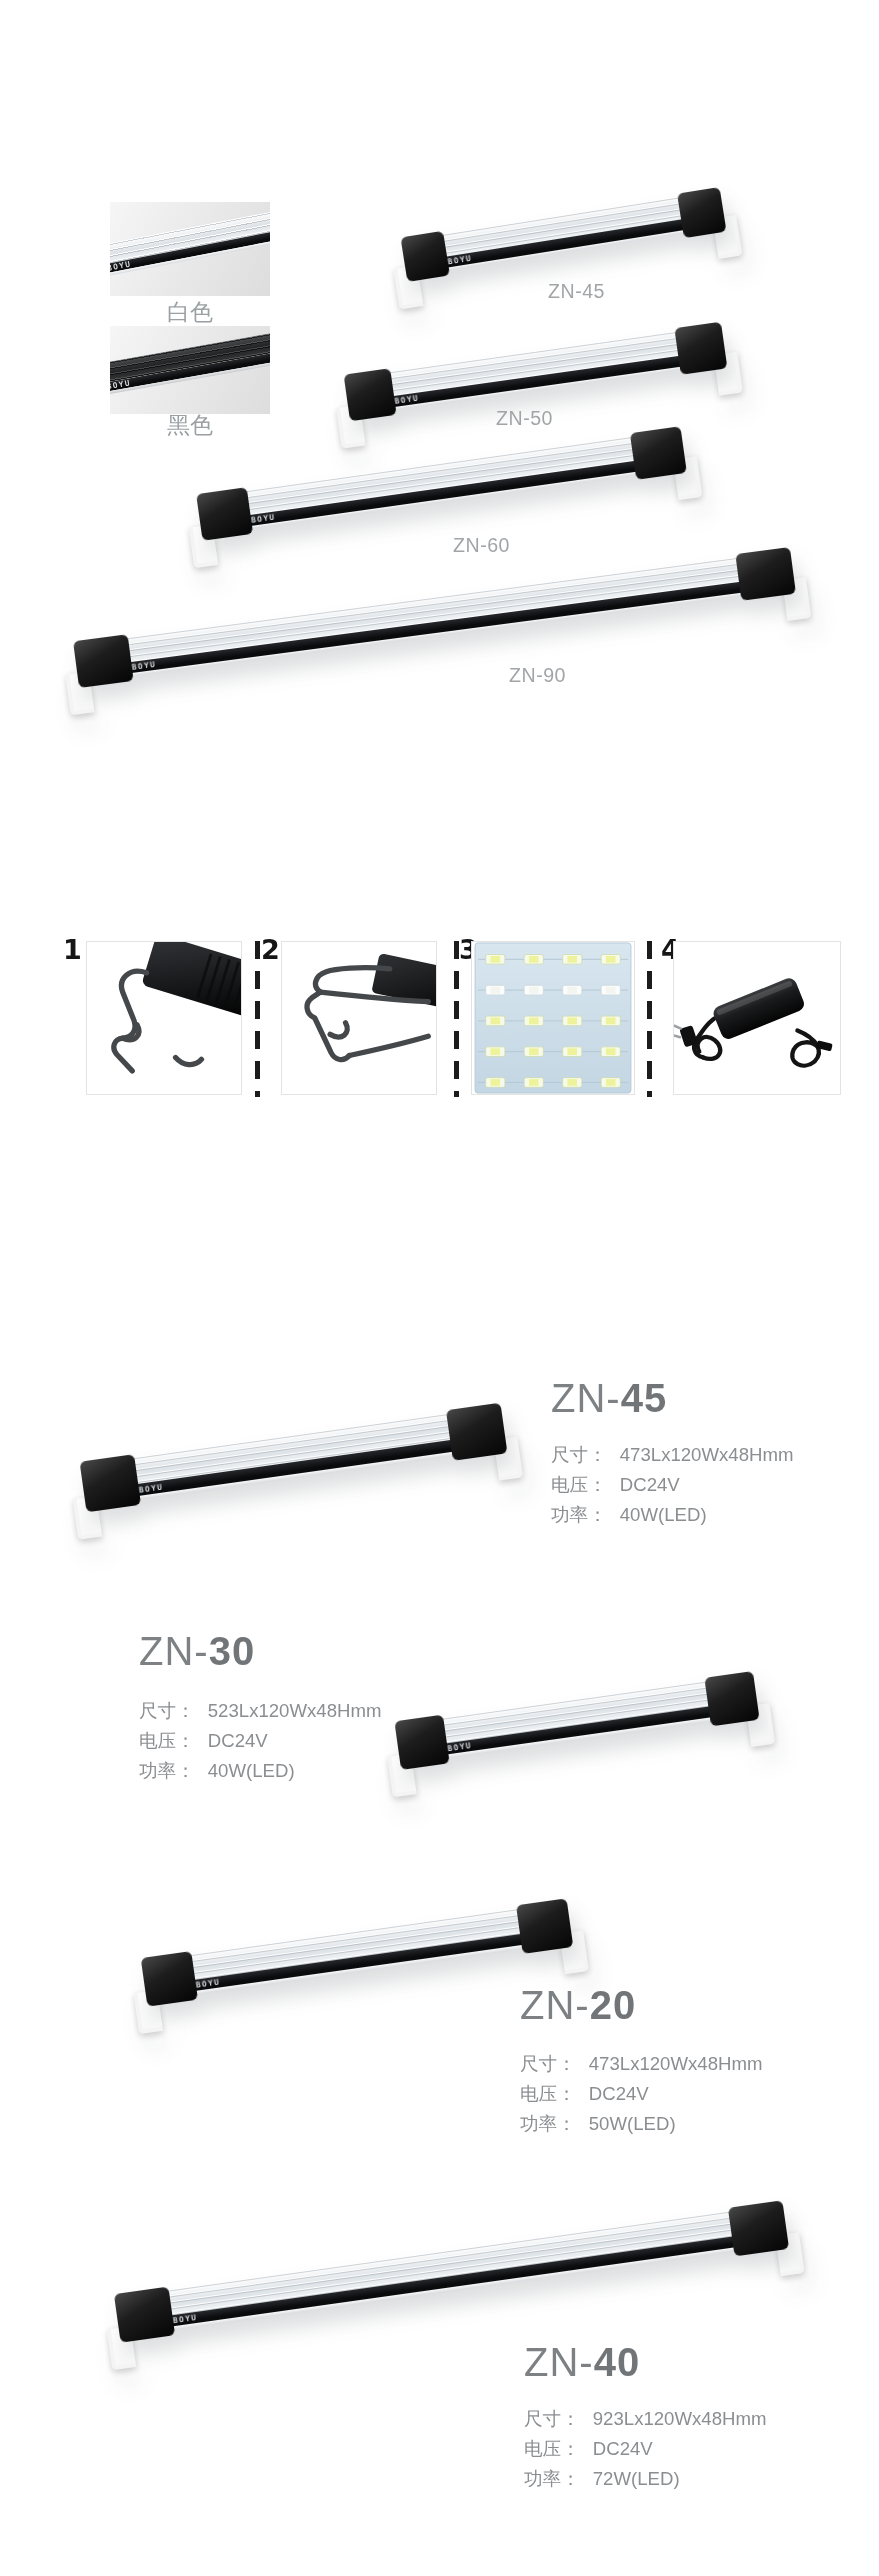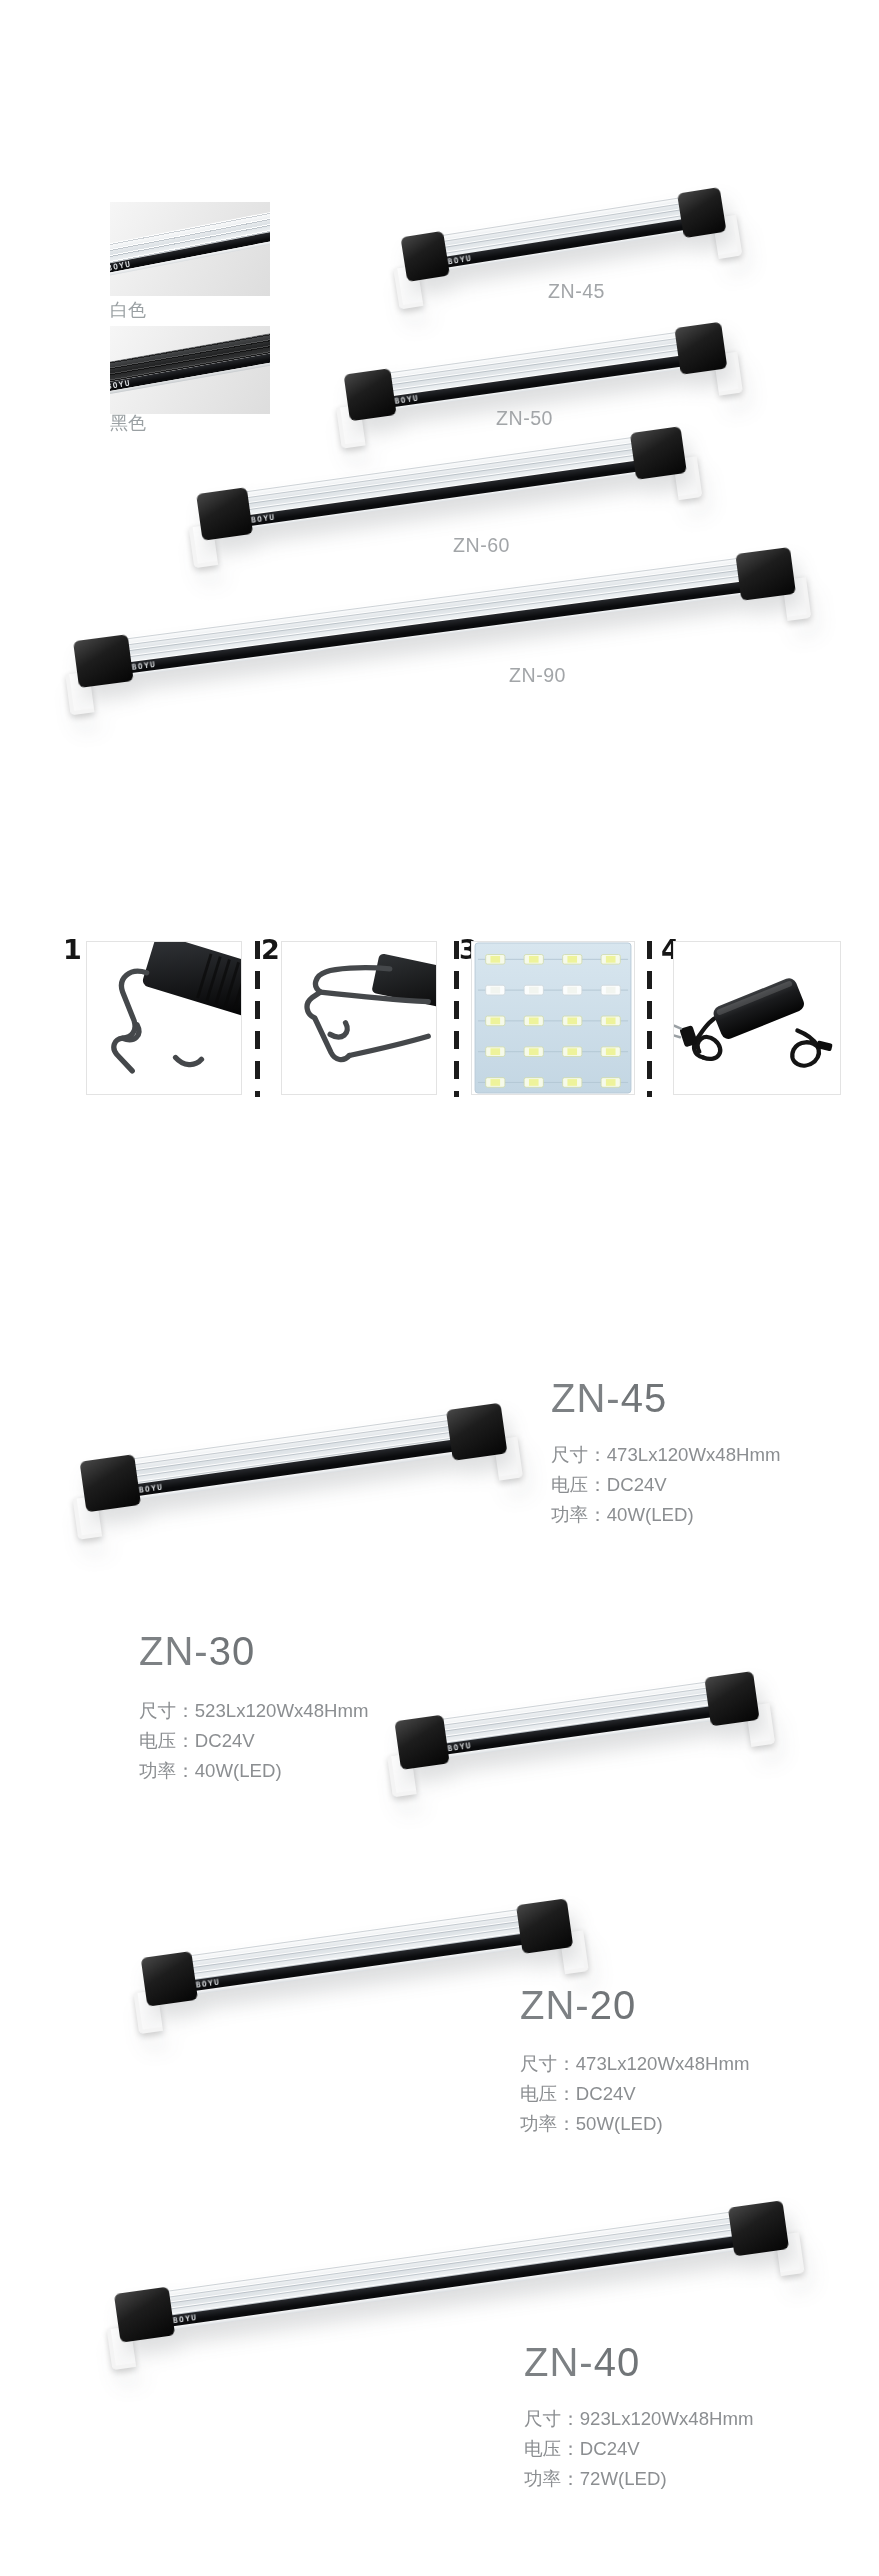--- a/index.html
+++ b/index.html
@@ -41,42 +41,42 @@
   .bar--black .deck{background:
        repeating-linear-gradient(180deg, rgba(255,255,255,.14) 0 1px,
          rgba(0,0,0,.55) 1px 2px, rgba(255,255,255,0) 2px 5.9px),
        linear-gradient(180deg,#4c4e50 0%,#232425 55%,#353637 100%);}
   .bar--black::after{background:linear-gradient(180deg,#e8eaeb,#c7cbce);}
 
   
   .swatch{position:absolute;overflow:hidden;
       background:linear-gradient(120deg,#f6f6f6 0%,#e9e9e9 50%,#dddddd 100%);}
   .swatch .bar{filter:none;}
-  .variant-label{position:absolute;width:160px;text-align:left;
-      color:#9aa0a3;font-size:18px;line-height:1;}
+  .variant-label{position:absolute;width:160px;text-align:center;
+      color:#9aa0a3;font-size:23px;line-height:1;}
   .model-label{position:absolute;width:117px;text-align:center;
       color:#a2a5a8;font-size:19.6px;line-height:1;letter-spacing:0.5px;}
 
   
   .acc-num{position:absolute;top:936px;font-size:27px;font-weight:800;
       color:#161616;line-height:1;font-family:"DejaVu Sans",sans-serif;}
   .acc-box{position:absolute;top:941px;height:154px;background:#fff;
       border:1px solid #e3e3e3;box-sizing:border-box;
       display:flex;align-items:center;justify-content:center;}
   .acc-box svg{width:100%;height:100%;display:block;}
   .dash-sep{position:absolute;top:941px;height:156px;width:4.9px;
       background:repeating-linear-gradient(180deg,#1c1c1c 0 17.6px,transparent 17.6px 30px);}
 
   
   .p-title{position:absolute;font-size:40px;line-height:1;letter-spacing:1px;
       color:#7d8184;font-weight:300;white-space:nowrap;}
-  .p-title b{font-weight:400;color:#717578;}
+  .p-title b{font-weight:700;color:#717578;}
   .p-specs{position:absolute;font-size:18.6px;color:#8b8e91;}
   .spec-line{height:30px;display:flex;align-items:center;white-space:nowrap;}
-  .spec-line .lbl{margin-right:0;}
+  .spec-line .lbl{margin-right:13px;}
 </style>
 </head>
 <body>
 
 <div class="page">
 
   <div>
 
     <div class="swatch" style="left:110px;top:202px;width:160px;height:94px;">
       <div class="bar" style="left:-33px;top:23.5px;width:244px;height:33px;--cap:27px;--rot:-11deg;">

